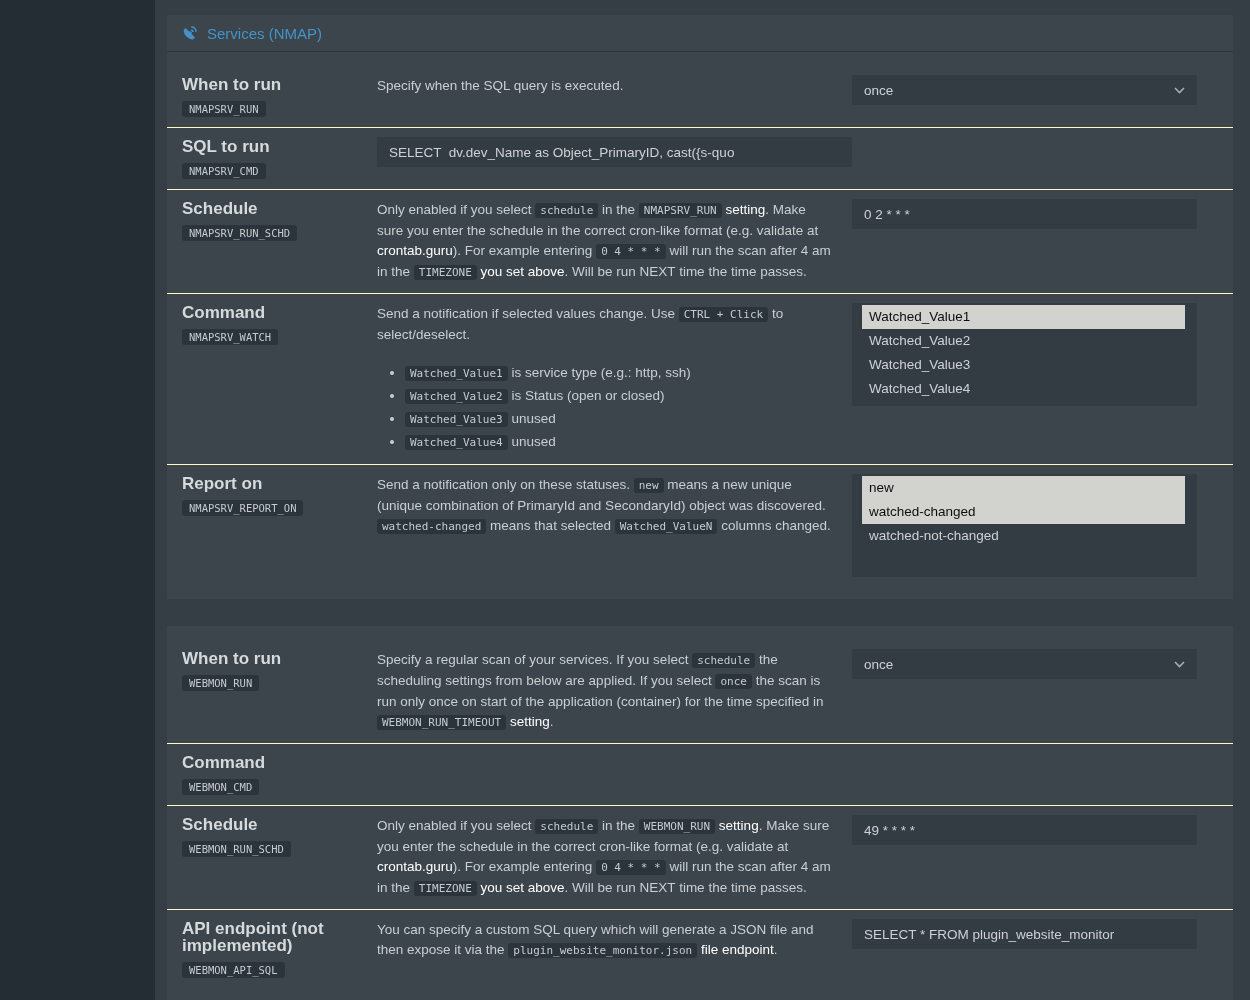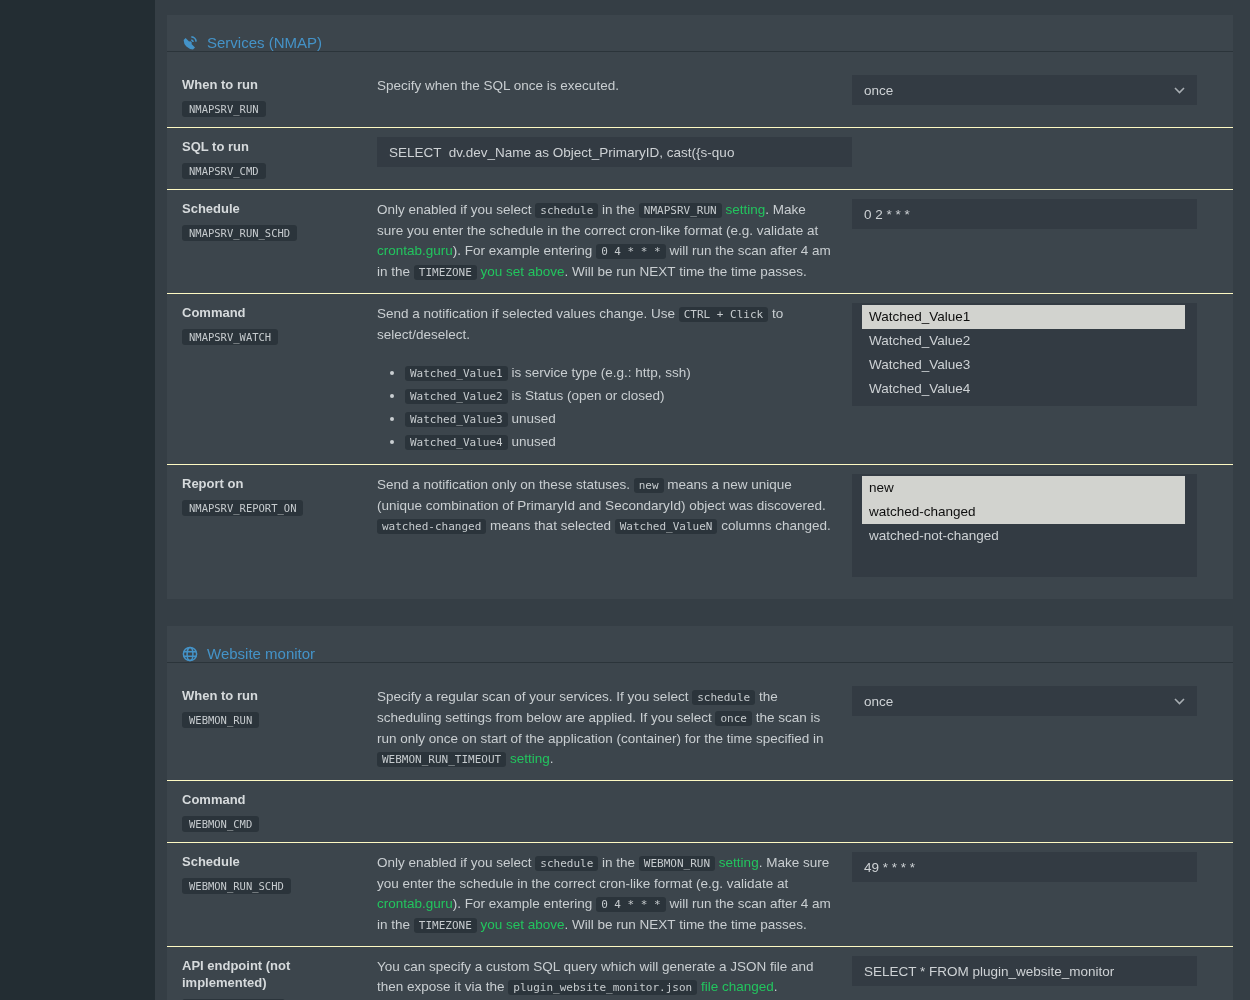--- a/index.html
+++ b/index.html
@@ -5,35 +5,35 @@
   html,body{margin:0;padding:0;}
   body{
     width:1250px;height:1000px;overflow:hidden;position:relative;
     background:#353E45;
     font-family:"Liberation Sans", sans-serif;
     -webkit-font-smoothing:antialiased;
   }
   .sidebar{position:absolute;left:0;top:0;width:155px;height:1000px;background:#232D33;}
   .main{position:absolute;left:155px;top:0;width:1095px;padding:15px 17px 0 12px;box-sizing:border-box;}
   .panel{background:#3C454C;margin-bottom:27px;}
-  .panel-header{height:36px;display:flex;align-items:flex-end;gap:9px;padding:0 15px;
+  .panel-header{height:36px;display:flex;align-items:center;gap:9px;padding:0 15px;
     border-bottom:1px solid #2B343A;}
   .panel-icon{display:flex;align-items:center;}
   .panel-title{color:#4493C8;font-size:15px;}
   .row{display:grid;grid-template-columns:195px 475px 1fr;padding:8px 36px 10px 15px;}
   .row:first-child{padding-top:22px;}
   .row:last-child{padding-bottom:22px;}
   .row + .row{border-top:1px solid #fef9c3;}
-  .setting-label{font-weight:bold;font-size:13px;color:#D6DADC;line-height:17px;padding-top:2px;padding-right:14px;}
+  .setting-label{font-weight:bold;font-size:17px;color:#D6DADC;line-height:17px;padding-top:2px;padding-right:14px;}
   .code-badge{display:inline-block;margin-top:8px;background:#2B343B;color:#C6CBCE;
     font-family:"DejaVu Sans Mono", monospace;font-size:10.5px;padding:2px 7px;border-radius:3px;}
   .desc-cell{font-size:13.5px;color:#C9CED1;line-height:20px;padding:2px 18px 0 0;}
   .desc-cell code{background:#2B343B;color:#C6CBCE;font-family:"DejaVu Sans Mono", monospace;
     font-size:11px;padding:1px 5px;border-radius:3px;white-space:nowrap;}
-  .desc-cell a{color:#22c55e;text-decoration:none;cursor:pointer;}
+  .desc-cell a{color:#ffffff;text-decoration:none;cursor:pointer;}
   .bullets{margin:17px 0 0 0;padding-left:28px;}
   .bullets li{line-height:22px;color:#C9CED1;}
   .ctrl-cell{padding-top:1px;}
   .selectbox{width:100%;height:30px;background:#333B43;display:flex;align-items:center;
     padding:0 12px;box-sizing:border-box;color:#CED2D5;font-size:13.5px;cursor:pointer;}
   .selectbox .chev{margin-left:auto;display:flex;align-items:center;}
   .text-input{width:100%;height:30px;background:#333B43;border:none;outline:none;
     color:#CED2D5;font-size:13.5px;padding:0 12px;box-sizing:border-box;
     font-family:"Liberation Sans", sans-serif;white-space:nowrap;overflow:hidden;}
   .listbox{width:100%;height:103px;background:#333B43;box-sizing:border-box;
@@ -57,21 +57,21 @@
           </svg>
         </span>
       <span class="panel-title">Services (NMAP)</span>
     </header>
     <div class="panel-body">
   <div class="row">
     <div class="label-cell">
       <div class="setting-label">When to run</div>
       <span class="code-badge">NMAPSRV_RUN</span>
     </div>
-    <div class="desc-cell"><span>Specify when the SQL once is executed.</span></div>
+    <div class="desc-cell"><span>Specify when the SQL query is executed.</span></div>
     <div class="ctrl-cell">
             <div class="selectbox">
               <span>once</span>
               <span class="chev">
                 <svg width="11" height="7" viewBox="0 0 11 7">
                   <path d="M1 1l4.5 4.5L10 1" fill="none" stroke="#A7ADB2" stroke-width="1.6"></path>
                 </svg>
               </span>
             </div>
           </div>
@@ -126,32 +126,20 @@
               <div class="opt selected">new</div>
               <div class="opt selected">watched-changed</div>
               <div class="opt">watched-not-changed</div>
             </div>
           </div>
   </div>
 </div>
   </section>
 
   <section class="panel">
-    <header class="panel-header">
-      <span class="panel-icon">
-          <svg width="16" height="16" viewBox="0 0 16 16">
-            <g fill="none" stroke="#4493C8" stroke-width="1.5">
-              <circle cx="8" cy="8" r="6.6"></circle>
-              <ellipse cx="8" cy="8" rx="2.9" ry="6.6"></ellipse>
-              <path d="M1.6 5.7h12.8M1.6 10.3h12.8"></path>
-            </g>
-          </svg>
-        </span>
-      <span class="panel-title">Website monitor</span>
-    </header>
     <div class="panel-body">
   <div class="row">
     <div class="label-cell">
       <div class="setting-label">When to run</div>
       <span class="code-badge">WEBMON_RUN</span>
     </div>
     <div class="desc-cell"><span>Specify a regular scan of your services. If you select </span><code>schedule</code><span> the scheduling settings from below are applied. If you select </span><code>once</code><span> the scan is run only once on start of the application (container) for the time specified in </span><code>WEBMON_RUN_TIMEOUT</code><span> </span><a>setting</a><span>.</span></div>
     <div class="ctrl-cell">
             <div class="selectbox">
               <span>once</span>
@@ -178,19 +166,19 @@
     </div>
     <div class="desc-cell"><span>Only enabled if you select </span><code>schedule</code><span> in the </span><code>WEBMON_RUN</code><span> </span><a>setting</a><span>. Make sure you enter the schedule in the correct cron-like format (e.g. validate at </span><a>crontab.guru</a><span>). For example entering </span><code>0 4 * * *</code><span> will run the scan after 4 am in the </span><code>TIMEZONE</code><span> </span><a>you set above</a><span>. Will be run NEXT time the time passes.</span></div>
     <div class="ctrl-cell"><input class="text-input" type="text" value="49 * * * *" style=""></div>
   </div>
 
   <div class="row">
     <div class="label-cell">
       <div class="setting-label">API endpoint (not implemented)</div>
       <span class="code-badge">WEBMON_API_SQL</span>
     </div>
-    <div class="desc-cell"><span>You can specify a custom SQL query which will generate a JSON file and then expose it via the </span><code>plugin_website_monitor.json</code><span> </span><a>file changed</a><span>.</span></div>
+    <div class="desc-cell"><span>You can specify a custom SQL query which will generate a JSON file and then expose it via the </span><code>plugin_website_monitor.json</code><span> </span><a>file endpoint</a><span>.</span></div>
     <div class="ctrl-cell"><input class="text-input" type="text" value="SELECT * FROM plugin_website_monitor" style=""></div>
   </div>
 
 </div>
   </section>
 </div>
 
 </body></html>

